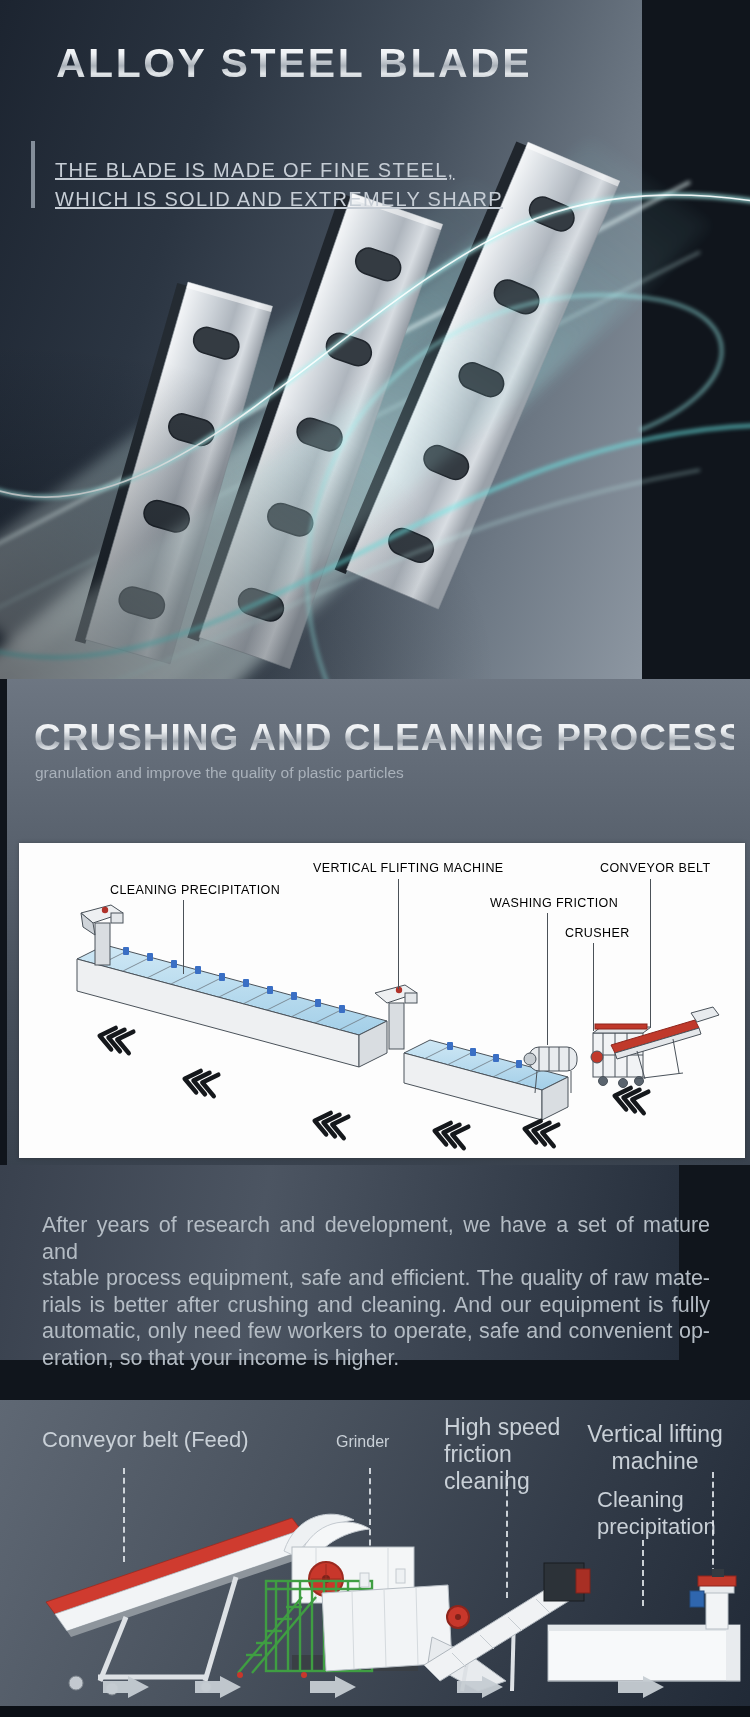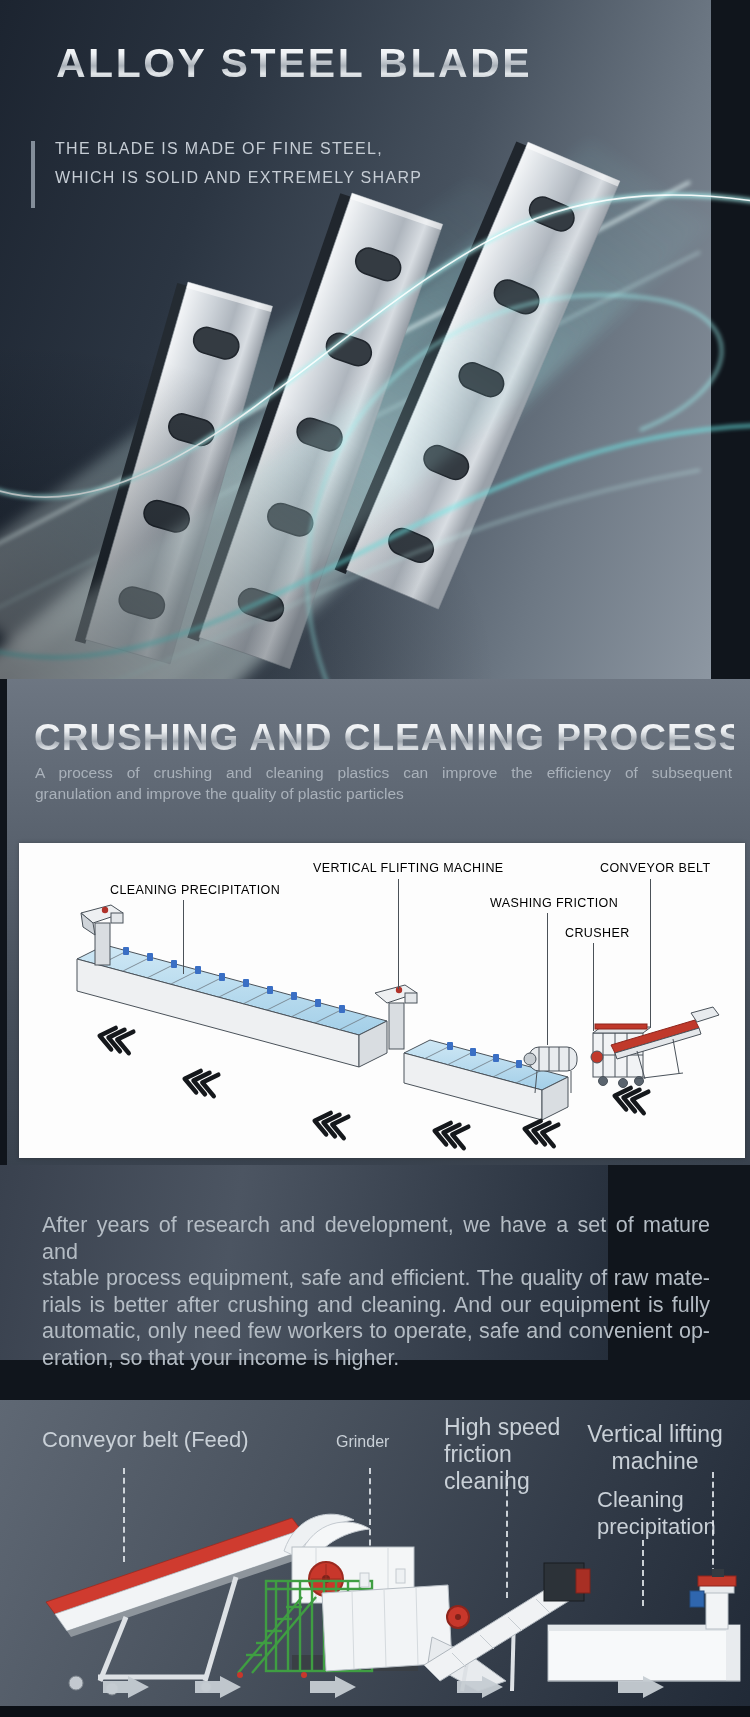--- a/index.html
+++ b/index.html
@@ -1,45 +1,45 @@
 <!DOCTYPE html>
 <html><head>
 <meta charset="utf-8">
 <style>
   html,body{margin:0;padding:0;background:#10151c;}
   .page{position:relative;width:750px;height:1717px;overflow:hidden;
         font-family:"Liberation Sans",sans-serif;}
   .abs{position:absolute;}
 
   
-  .hero{left:0;top:0;width:711px;height:679px;
+  .hero{left:0;top:0;width:642px;height:679px;
     background:linear-gradient(108deg,#1c2430 0%,#2b3542 28%,#46515e 55%,#6d7884 78%,#8d97a2 100%);}
   .hero-art{left:0;top:0;width:750px;height:679px;}
   .hero-title{left:56px;top:40px;font-size:41px;font-weight:bold;letter-spacing:2.5px;
     background:linear-gradient(180deg,#ffffff 0%,#eef1f4 30%,#a9b0b8 55%,#e3e7ea 72%,#8f969e 100%);
     -webkit-background-clip:text;background-clip:text;color:#dfe3e7;-webkit-text-fill-color:transparent;
     white-space:nowrap;}
   .hero-bar{left:31px;top:141px;width:4px;height:67px;background:#95a0ac;opacity:.85;}
-  .hero-sub{left:55px;top:134px;font-size:16px;letter-spacing:1.3px;color:#c6cdd5;line-height:29px;white-space:nowrap;}
+  .hero-sub{left:55px;top:156px;font-size:20px;letter-spacing:1.3px;color:#c6cdd5;line-height:29px;white-space:nowrap;text-decoration:underline;}
 
   
   .process{left:0;top:679px;width:750px;height:486px;
     background:linear-gradient(180deg,#6d7682 0%,#5b6470 30%,#454e5a 68%,#39424e 100%);margin-left:7px;}
   .process-title{left:27px;top:38px;width:700px;font-size:37px;font-weight:bold;letter-spacing:1px;
     background:linear-gradient(180deg,#fdfdfe 0%,#e9ecef 35%,#a2a9b1 58%,#dde1e5 76%,#969da5 100%);
     -webkit-background-clip:text;background-clip:text;color:#dde1e5;-webkit-text-fill-color:transparent;
     white-space:nowrap;}
   .process-sub{left:28px;top:83px;width:697px;font-size:15.5px;color:#a9b1ba;line-height:21px;}
   .jl{text-align:justify;text-align-last:justify;}
   .panel{left:12px;top:164px;width:726px;height:315px;background:#fdfdfd;box-shadow:0 0 4px rgba(0,0,0,.25);}
   .dlabel{position:absolute;font-size:12.5px;color:#000000;letter-spacing:.4px;white-space:nowrap;}
   .leader{position:absolute;width:1px;background:#4b5258;}
 
   
-  .descr{left:0;top:1165px;width:608px;height:195px;
+  .descr{left:0;top:1165px;width:679px;height:195px;
     background:linear-gradient(100deg,#39414e 0%,#4c5562 38%,#39424f 68%,#252e3b 100%);}
   .descr-text{left:42px;top:47px;width:668px;font-size:21.5px;line-height:26.5px;color:#b4bcc4;}
 
   
   .machines{left:0;top:1400px;width:750px;height:357px;
     background:linear-gradient(115deg,#5f6874 0%,#4a535f 35%,#333c49 68%,#1f2835 100%);}
   .mlabel{position:absolute;font-size:22px;color:#c9d0d7;line-height:27px;}
   .dash{position:absolute;width:0;border-left:2px dashed #dde2e7;opacity:.9;}
   .bottom-bar{left:0;top:1706px;width:750px;height:11px;background:#0c1016;}
   .vig{pointer-events:none;left:0;top:0;width:750px;height:679px;
@@ -127,21 +127,20 @@
     <div class="abs hero-bar"></div>
     <div class="abs hero-sub">
       <div>THE BLADE IS MADE OF FINE STEEL,</div>
       <div>WHICH IS SOLID AND EXTREMELY SHARP</div>
     </div>
   </section>
 
   <section class="abs process">
     <div class="abs process-title">CRUSHING AND CLEANING PROCESS</div>
     <div class="abs process-sub">
-      <div class="jl">A process of crushing and cleaning plastics can improve the efficiency of subsequent</div>
       <div>granulation and improve the quality of plastic particles</div>
     </div>
 
     <div class="abs panel">
       <svg class="abs" style="left:0;top:0" width="726" height="315" viewBox="0 0 726 315">
         <defs>
           <linearGradient id="waterG" x1="0" y1="0" x2="0" y2="1">
             <stop offset="0" stop-color="#cfe8f5"></stop>
               <stop offset="1" stop-color="#a3cfe8"></stop>
           </linearGradient>

